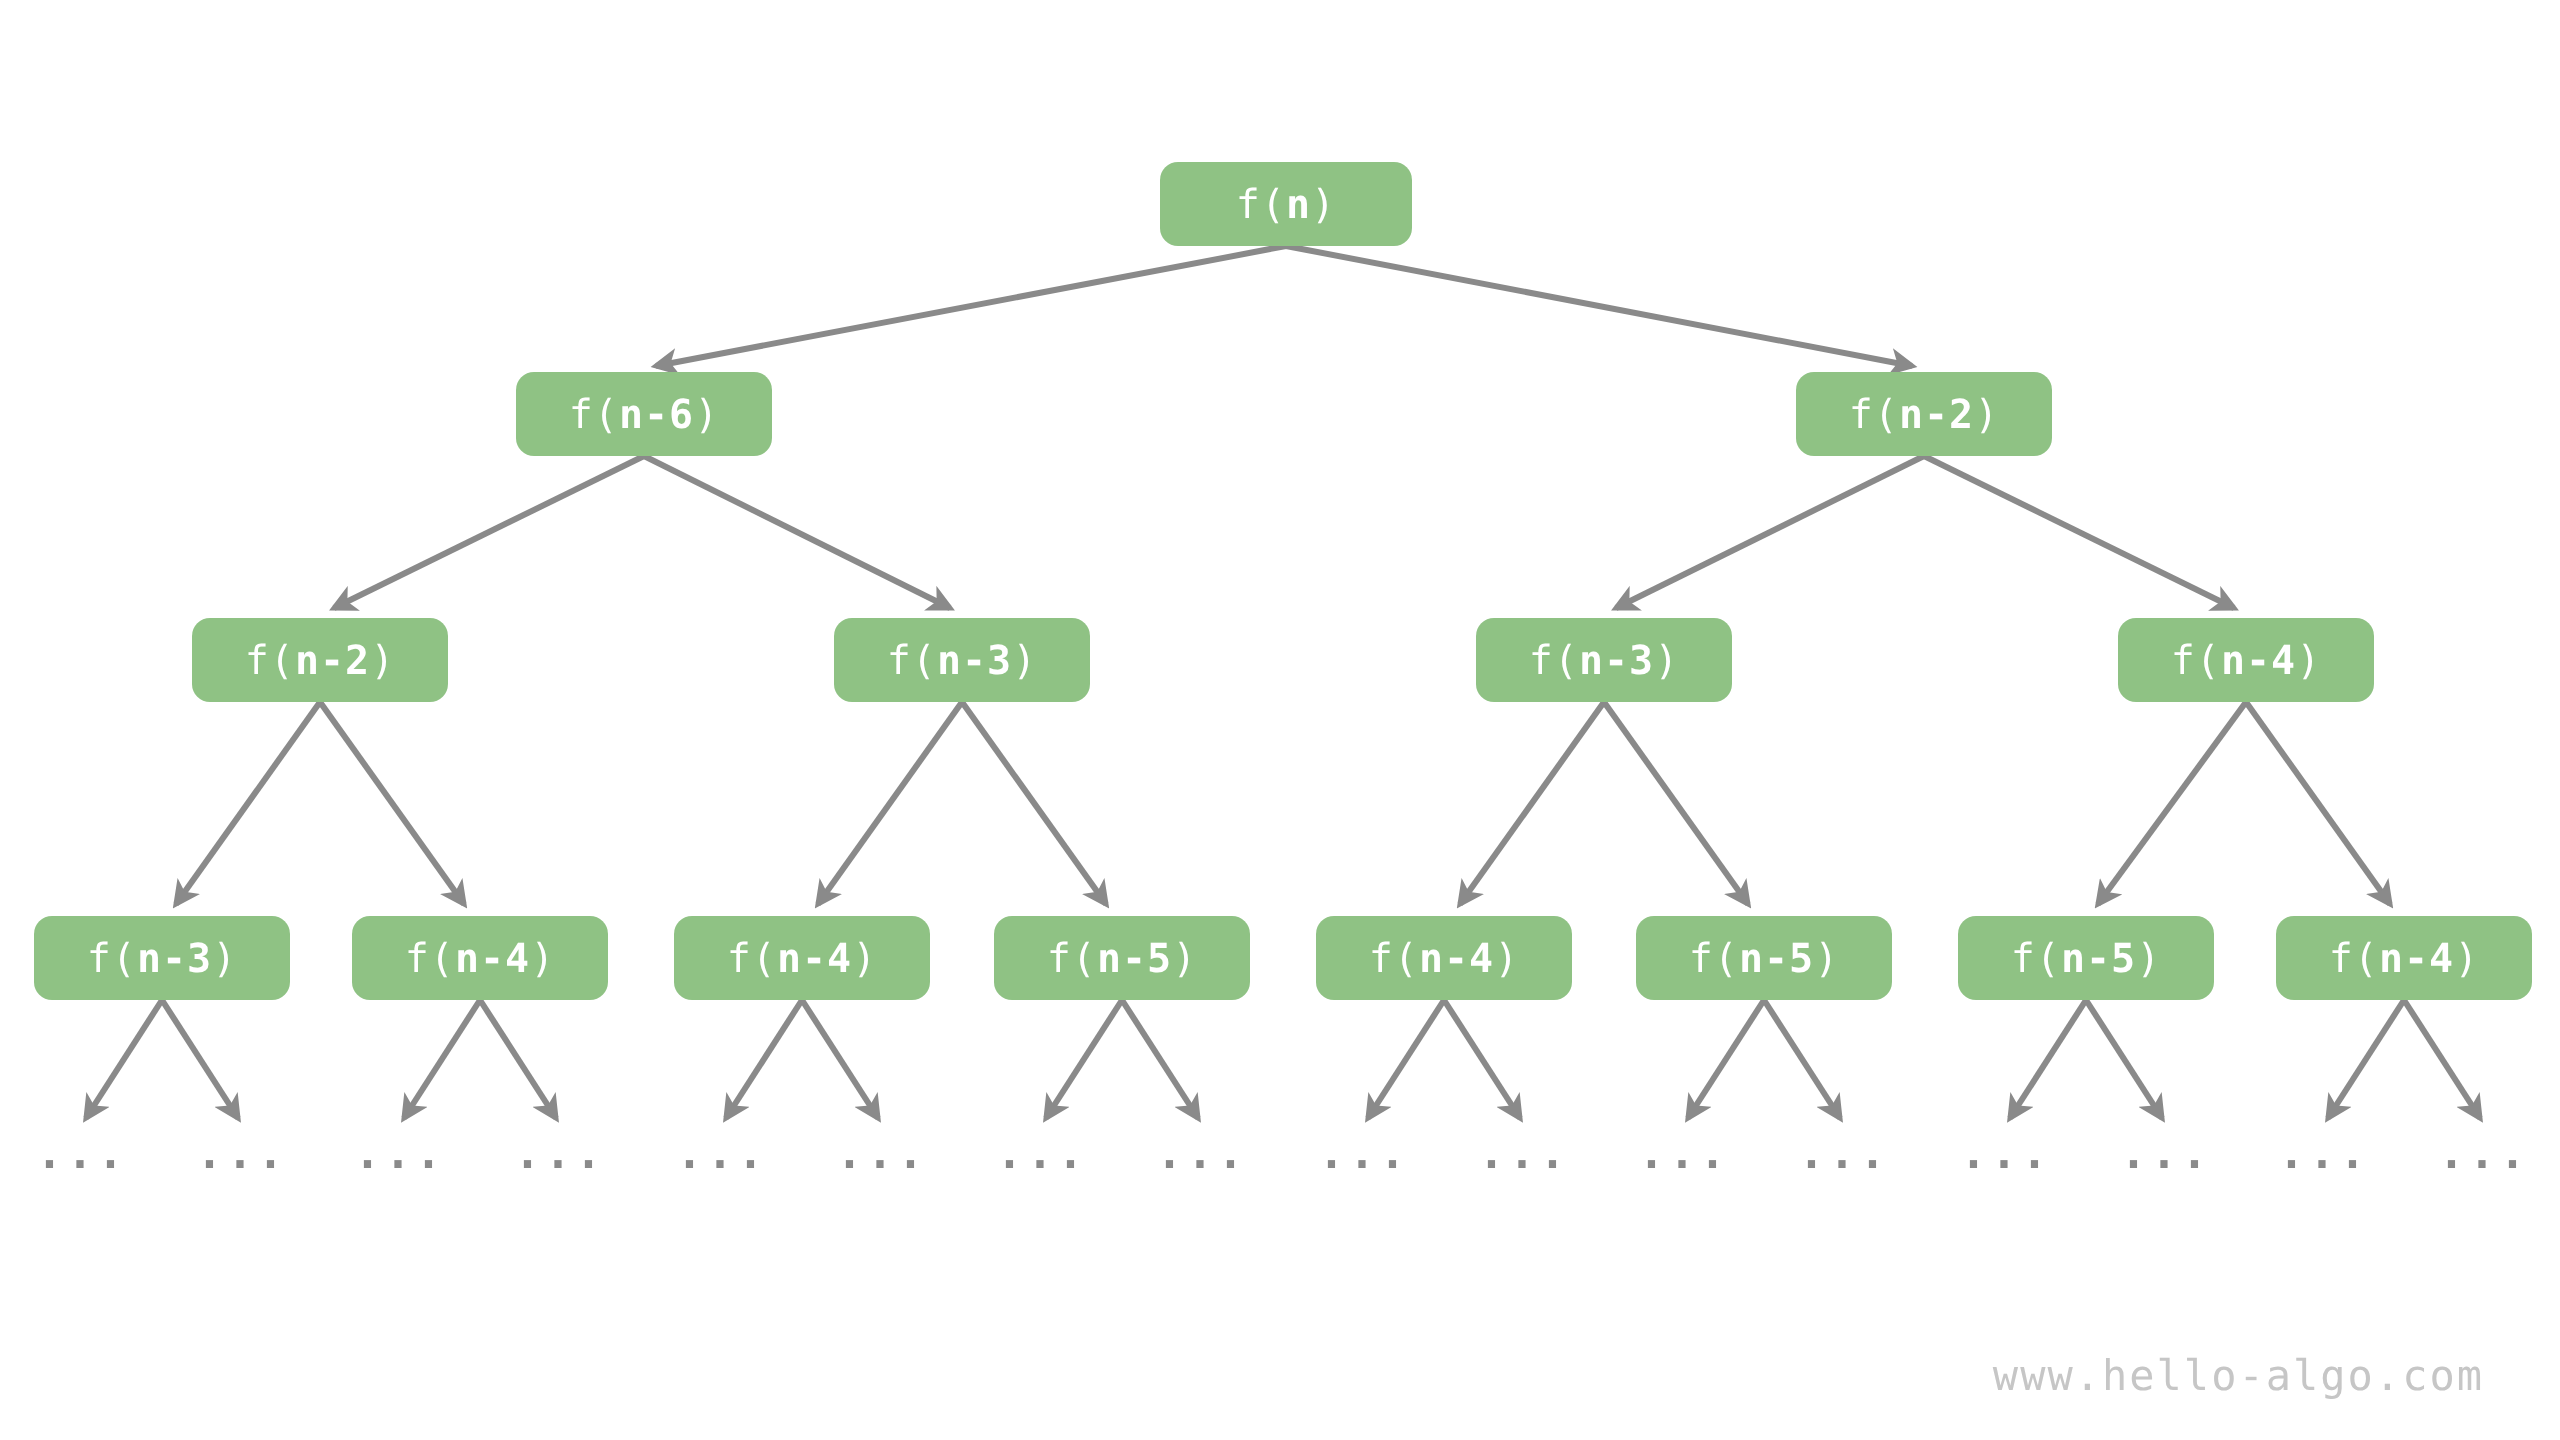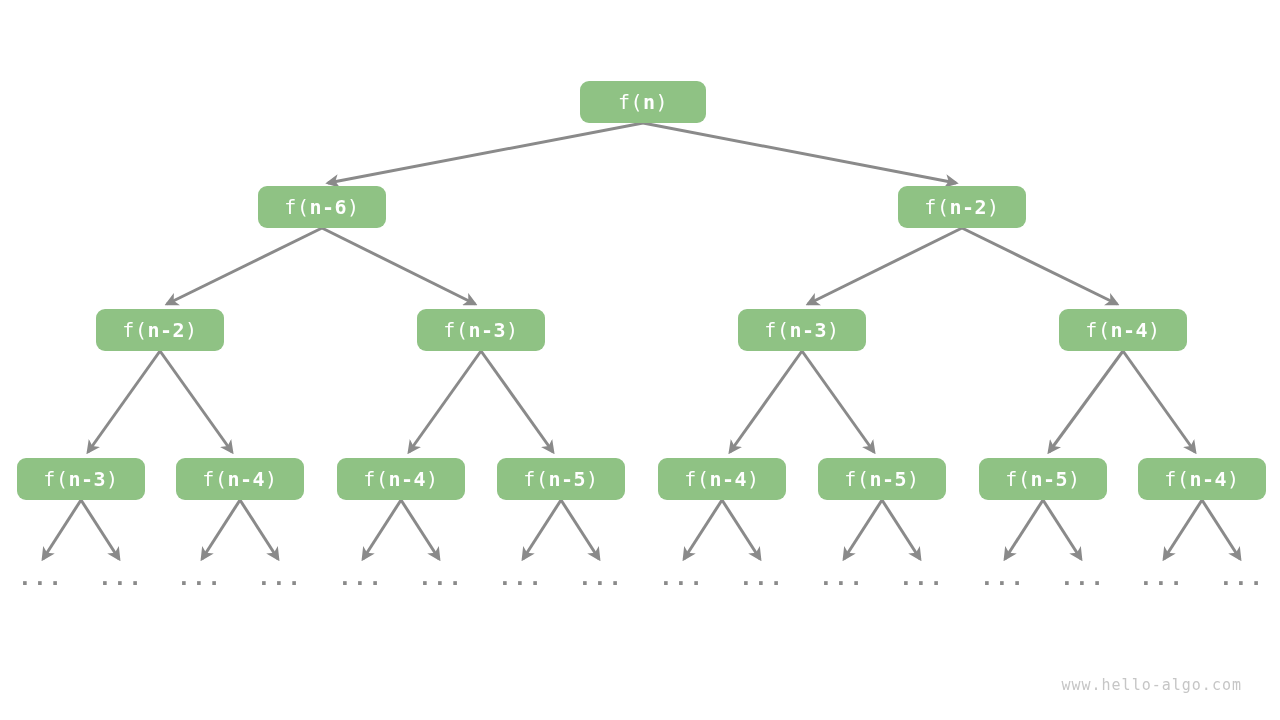--- a/index.html
+++ b/index.html
@@ -27,21 +27,21 @@
   }
   .node.root{width:126px;}
   .node .arg{font-weight:bold;}
   .dots{
     position:absolute;top:566px;width:56px;text-align:center;
     color:var(--edge);font-size:22px;font-weight:bold;
     letter-spacing:2px;line-height:24px;
   }
   .watermark{
     position:absolute;right:38px;top:676px;
-    font-size:15px;letter-spacing:1px;color:var(--watermark-color);
+    font-size:21px;letter-spacing:1px;color:var(--watermark-color);
   }
 </style>
 </head>
 <body>
 
 <svg id="edges" width="1280" height="720" viewBox="0 0 1280 720">
   <defs>
     <marker id="arrowhead" viewBox="0 0 10 10" refX="8" refY="5" markerWidth="4.6" markerHeight="4.6" orient="auto">
       <path d="M0,0 L10,5 L0,10 L2.6,5 Z"></path>
     </marker>

